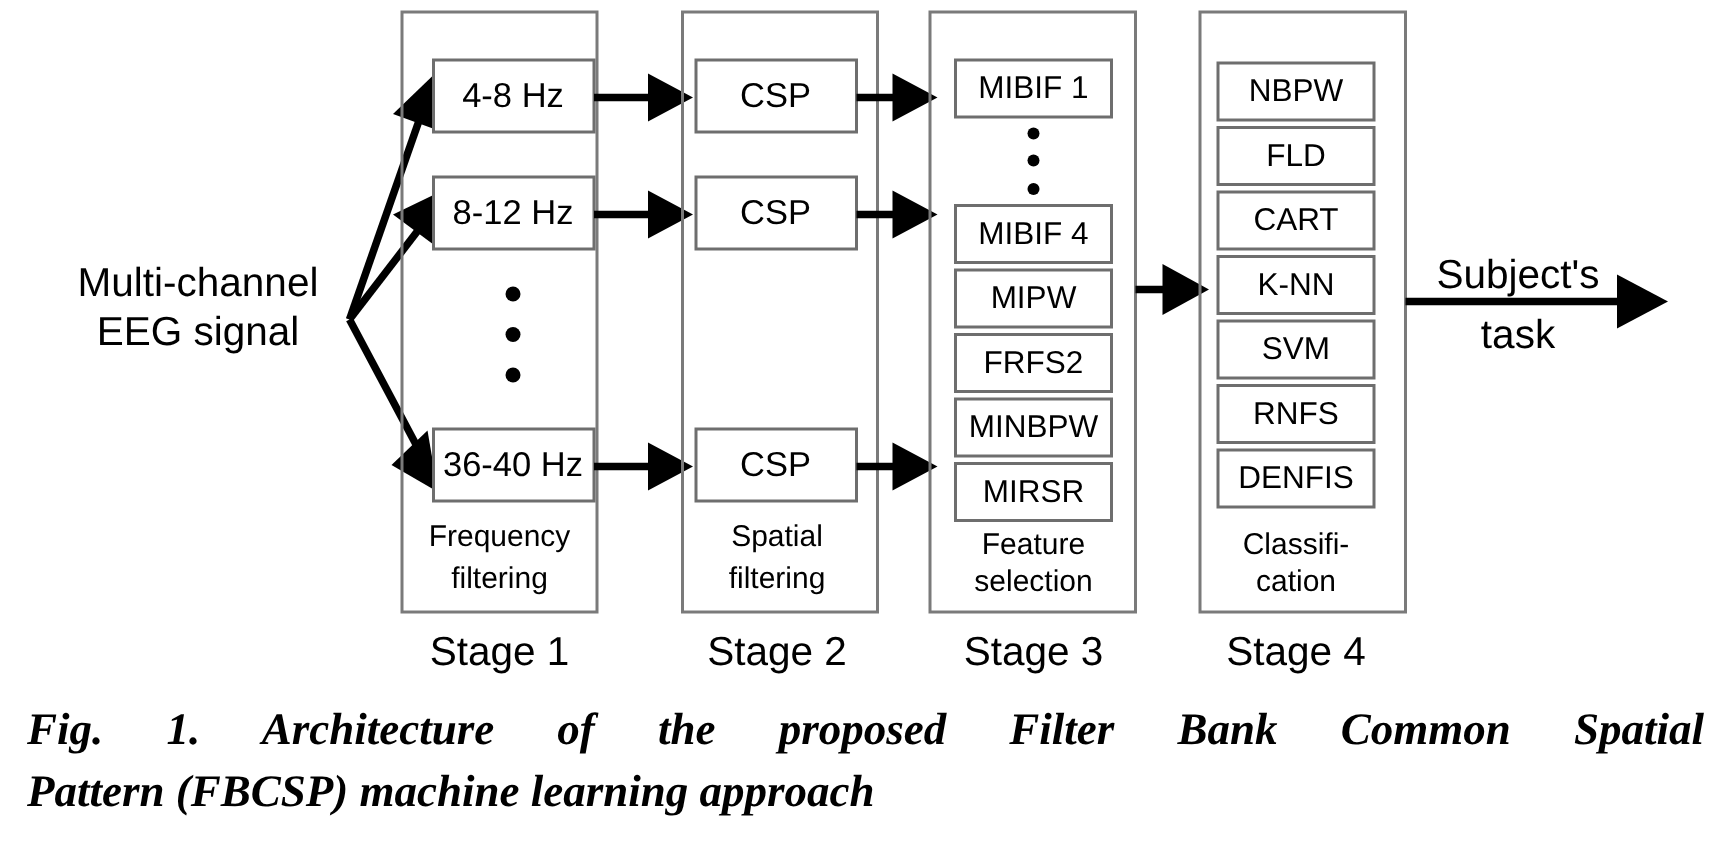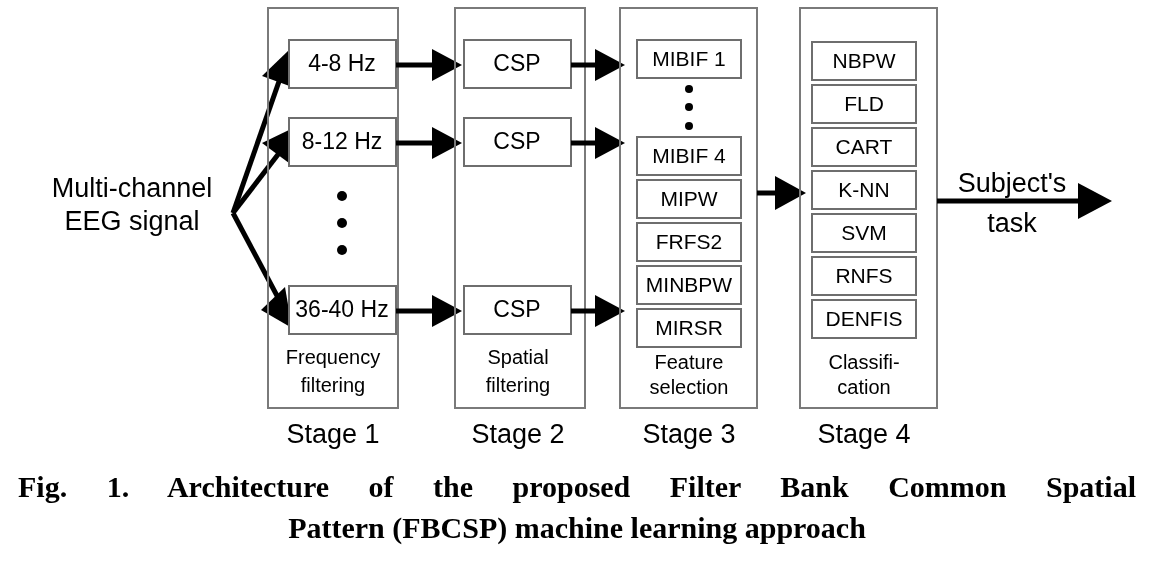--- a/index.html
+++ b/index.html
@@ -79,27 +79,28 @@
   .caption {
     position: absolute;
     left: 18px;
     top: 466px;
     width: 1118px;
     font-family: "Liberation Serif", serif;
     font-weight: bold;
     font-size: 30px;
     line-height: 1.38;
     color: #000000;
+    font-style: italic;
   }
   .caption-line-1 {
     text-align: justify;
     text-align-last: justify;
   }
   .caption-line-2 {
-    text-align: center;
+    text-align: left;
   }
 </style>
 </head>
 <body>
 
 <div id="figure-root">
 
   <svg id="diagram" viewBox="0 0 1152 460">
 
     <g>

